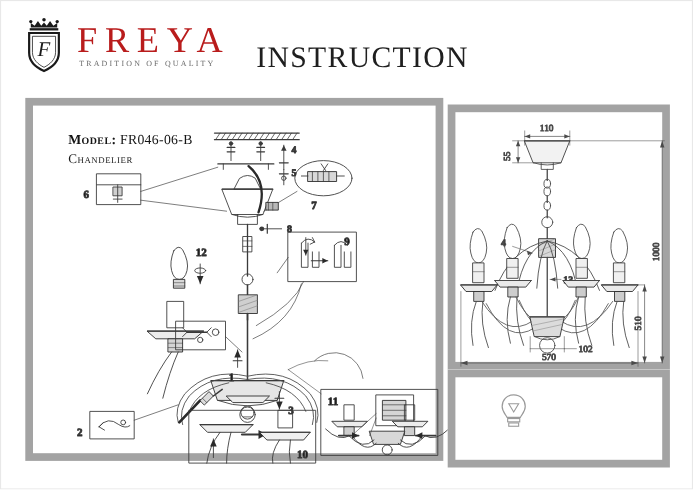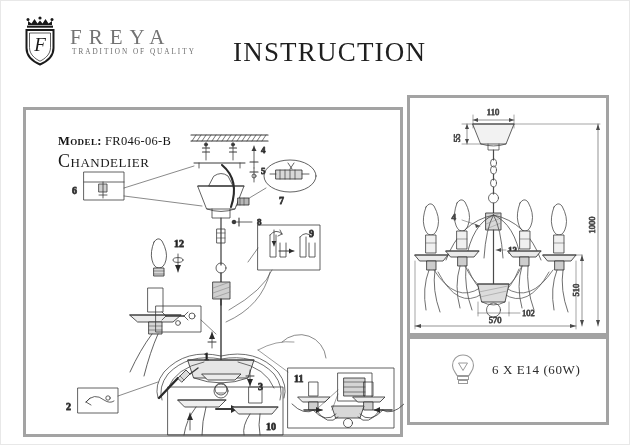--- a/index.html
+++ b/index.html
@@ -16,51 +16,51 @@
     border:1px solid #e8e8e8;
     background:#fff;
   }
   
   .header{position:absolute;left:0;top:0;width:630px;height:90px;}
   .logo-wrap{position:absolute;left:18px;top:14px;display:flex;align-items:center;}
   .crest{width:42px;height:52px;}
   .brand-block{margin-left:9px;}
   .brand-name{
     font-family:"Liberation Serif", serif;
-    font-size:21px;letter-spacing:7px;color:#737373;line-height:1;
+    font-size:33px;letter-spacing:7px;color:#b91c1c;line-height:1;
     font-weight:400;
   }
   .brand-tagline{
     font-family:"Liberation Serif", serif;
     font-size:7.2px;letter-spacing:2.0px;color:#6b6b6b;
     margin-top:0;margin-left:2px;
   }
   .doc-title{
     position:absolute;left:232px;top:36px;
     font-family:"Liberation Serif", serif;
     font-size:27px;letter-spacing:1.2px;color:#1f1f1f;
     font-variant:small-caps;
   }
   
-  .panel{position:absolute;box-sizing:border-box;border:3px solid #a3a3a3;background:#fff;}
-  #panel-left{left:22px;top:106px;width:380px;height:330px;}
+  .panel{position:absolute;box-sizing:border-box;border:7px solid #a3a3a3;background:#fff;}
+  #panel-left{left:22px;top:88px;width:380px;height:330px;}
   #panel-right-top{left:406px;top:94px;width:202px;height:241px;}
   #panel-right-bottom{left:406px;top:335px;width:202px;height:89px;}
   
   .model-line{
     position:absolute;left:32px;top:24px;
     font-family:"Liberation Serif", serif;
     font-size:12.5px;color:#141414;white-space:nowrap;
   }
   .model-key{font-variant:small-caps;font-weight:bold;letter-spacing:.4px;}
   .model-val{letter-spacing:.3px;}
   .product-line{
     position:absolute;left:32px;top:41px;
     font-family:"Liberation Serif", serif;
-    font-size:18px;color:#1a1a1a;
+    font-size:12px;color:#1a1a1a;
     font-variant:small-caps;letter-spacing:.5px;
   }
   
   .bulb-row{position:absolute;left:40px;top:14px;display:flex;align-items:center;}
   .bulb-spec-text{
     margin-left:16px;
     font-family:"Liberation Serif", serif;
     font-size:13px;color:#2b2b2b;letter-spacing:.6px;white-space:nowrap;
   }
   .site-line{
@@ -573,17 +573,16 @@
   </div>
 
   <div class="panel" id="panel-right-bottom">
     <div class="bulb-row">
       <svg width="26" height="34" viewBox="0 0 26 34">
         <path d="M13 2 C6.5 2 2.5 7 2.5 12.5 C2.5 17 5.5 19.5 7 22.5 L19 22.5 C20.5 19.5 23.5 17 23.5 12.5 C23.5 7 19.5 2 13 2 Z" fill="none" stroke="#9a9a9a" stroke-width="1.1"></path>
         <path d="M8.5 10 L17.5 10 L13 17.5 Z" fill="none" stroke="#9a9a9a" stroke-width="1"></path>
         <rect x="7.5" y="23.5" width="11" height="3" fill="none" stroke="#9a9a9a" stroke-width="1"></rect>
         <rect x="8.5" y="27.5" width="9" height="3" fill="none" stroke="#9a9a9a" stroke-width="1"></rect>
       </svg>
-      <div class="bulb-spec-text">6 X E14 (60W)</div>
     </div>
   </div>
 
 </div>
 
 </body></html>

